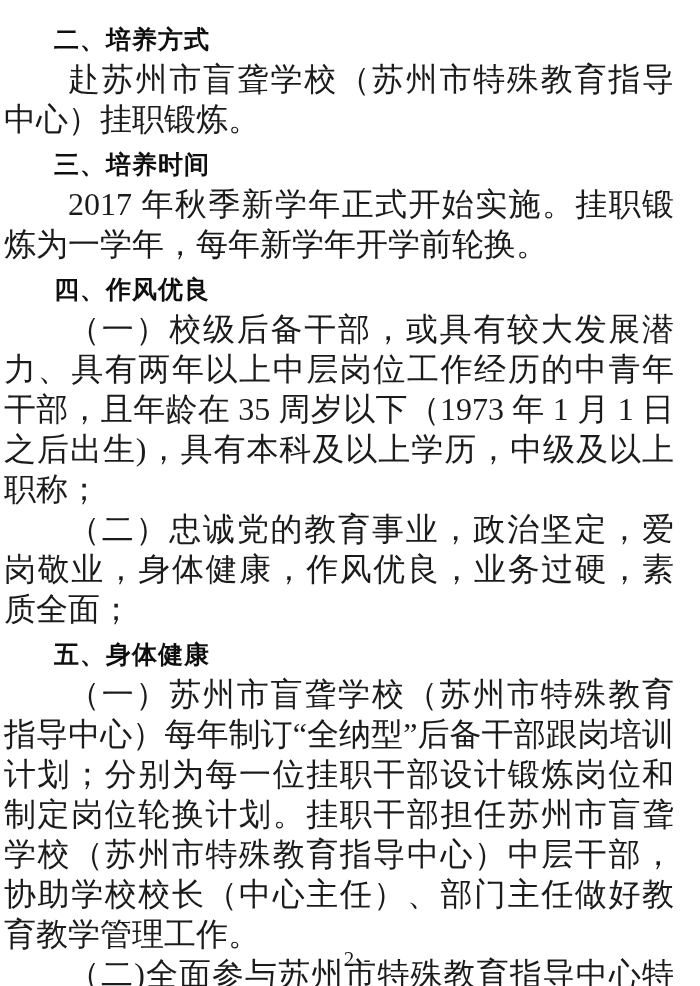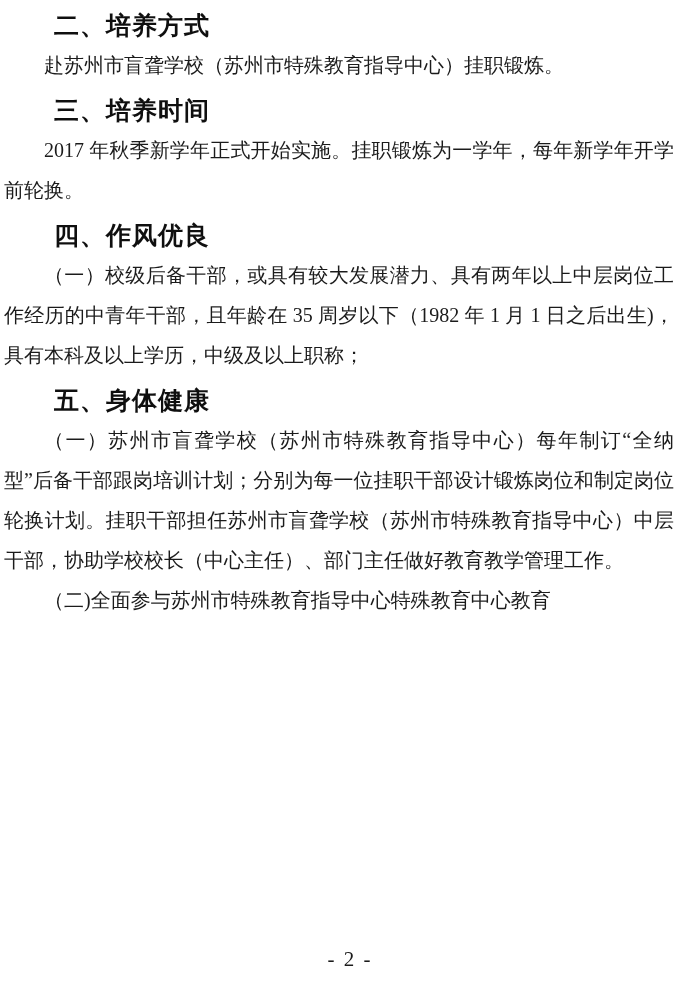--- a/index.html
+++ b/index.html
@@ -7,39 +7,39 @@
     padding: 0;
     background: #ffffff;
   }
   .page {
     position: relative;
     width: 700px;
     height: 986px;
     background: #ffffff;
     color: #1b1b1b;
     box-sizing: border-box;
-    padding: 5px 26px 0 4px;
+    padding: 19px 26px 0 4px;
     overflow: hidden;
     font-family: "Liberation Serif", "DejaVu Serif", serif;
   }
   .doc-heading {
     font-family: "Liberation Sans", "DejaVu Sans", sans-serif;
     font-weight: bold;
     font-size: 25px;
     line-height: 40px;
     color: #0f0f0f;
     margin: 5px 0 0 0;
     text-indent: 2em;
     letter-spacing: 1px;
   }
   .doc-heading:first-child {
     margin-top: 0;
   }
   .doc-para {
-    font-size: 20px;
+    font-size: 32px;
     line-height: 40px;
     margin: 0;
     text-indent: 2em;
     text-align: justify;
     text-align-last: left;
     word-break: break-all;
     color: #1b1b1b;
   }
   .page-number {
     position: absolute;
@@ -55,18 +55,19 @@
 </style>
 </head>
 <body>
 
 <div class="page">
   <h2 class="doc-heading">二、培养方式</h2>
   <p class="doc-para">赴苏州市盲聋学校（苏州市特殊教育指导中心）挂职锻炼。</p>
   <h2 class="doc-heading">三、培养时间</h2>
   <p class="doc-para">2017 年秋季新学年正式开始实施。挂职锻炼为一学年，每年新学年开学前轮换。</p>
   <h2 class="doc-heading">四、作风优良</h2>
-  <p class="doc-para">（一）校级后备干部，或具有较大发展潜力、具有两年以上中层岗位工作经历的中青年干部，且年龄在 35 周岁以下（1982 年 1 月 1 日之后出生)，具有本科及以上学历，中级及以上职称；</p>
+  <p class="doc-para">（一）校级后备干部，或具有较大发展潜力、具有两年以上中层岗位工作经历的中青年干部，且年龄在 35 周岁以下（1973 年 1 月 1 日之后出生)，具有本科及以上学历，中级及以上职称；</p>
+  <p class="doc-para">（二）忠诚党的教育事业，政治坚定，爱岗敬业，身体健康，作风优良，业务过硬，素质全面；</p>
   <h2 class="doc-heading">五、身体健康</h2>
   <p class="doc-para">（一）苏州市盲聋学校（苏州市特殊教育指导中心）每年制订“全纳型”后备干部跟岗培训计划；分别为每一位挂职干部设计锻炼岗位和制定岗位轮换计划。挂职干部担任苏州市盲聋学校（苏州市特殊教育指导中心）中层干部，协助学校校长（中心主任）、部门主任做好教育教学管理工作。</p>
   <p class="doc-para">（二)全面参与苏州市特殊教育指导中心特殊教育中心教育</p>
   <div class="page-number">- 2 -</div>
 </div>
 
 </body></html>

